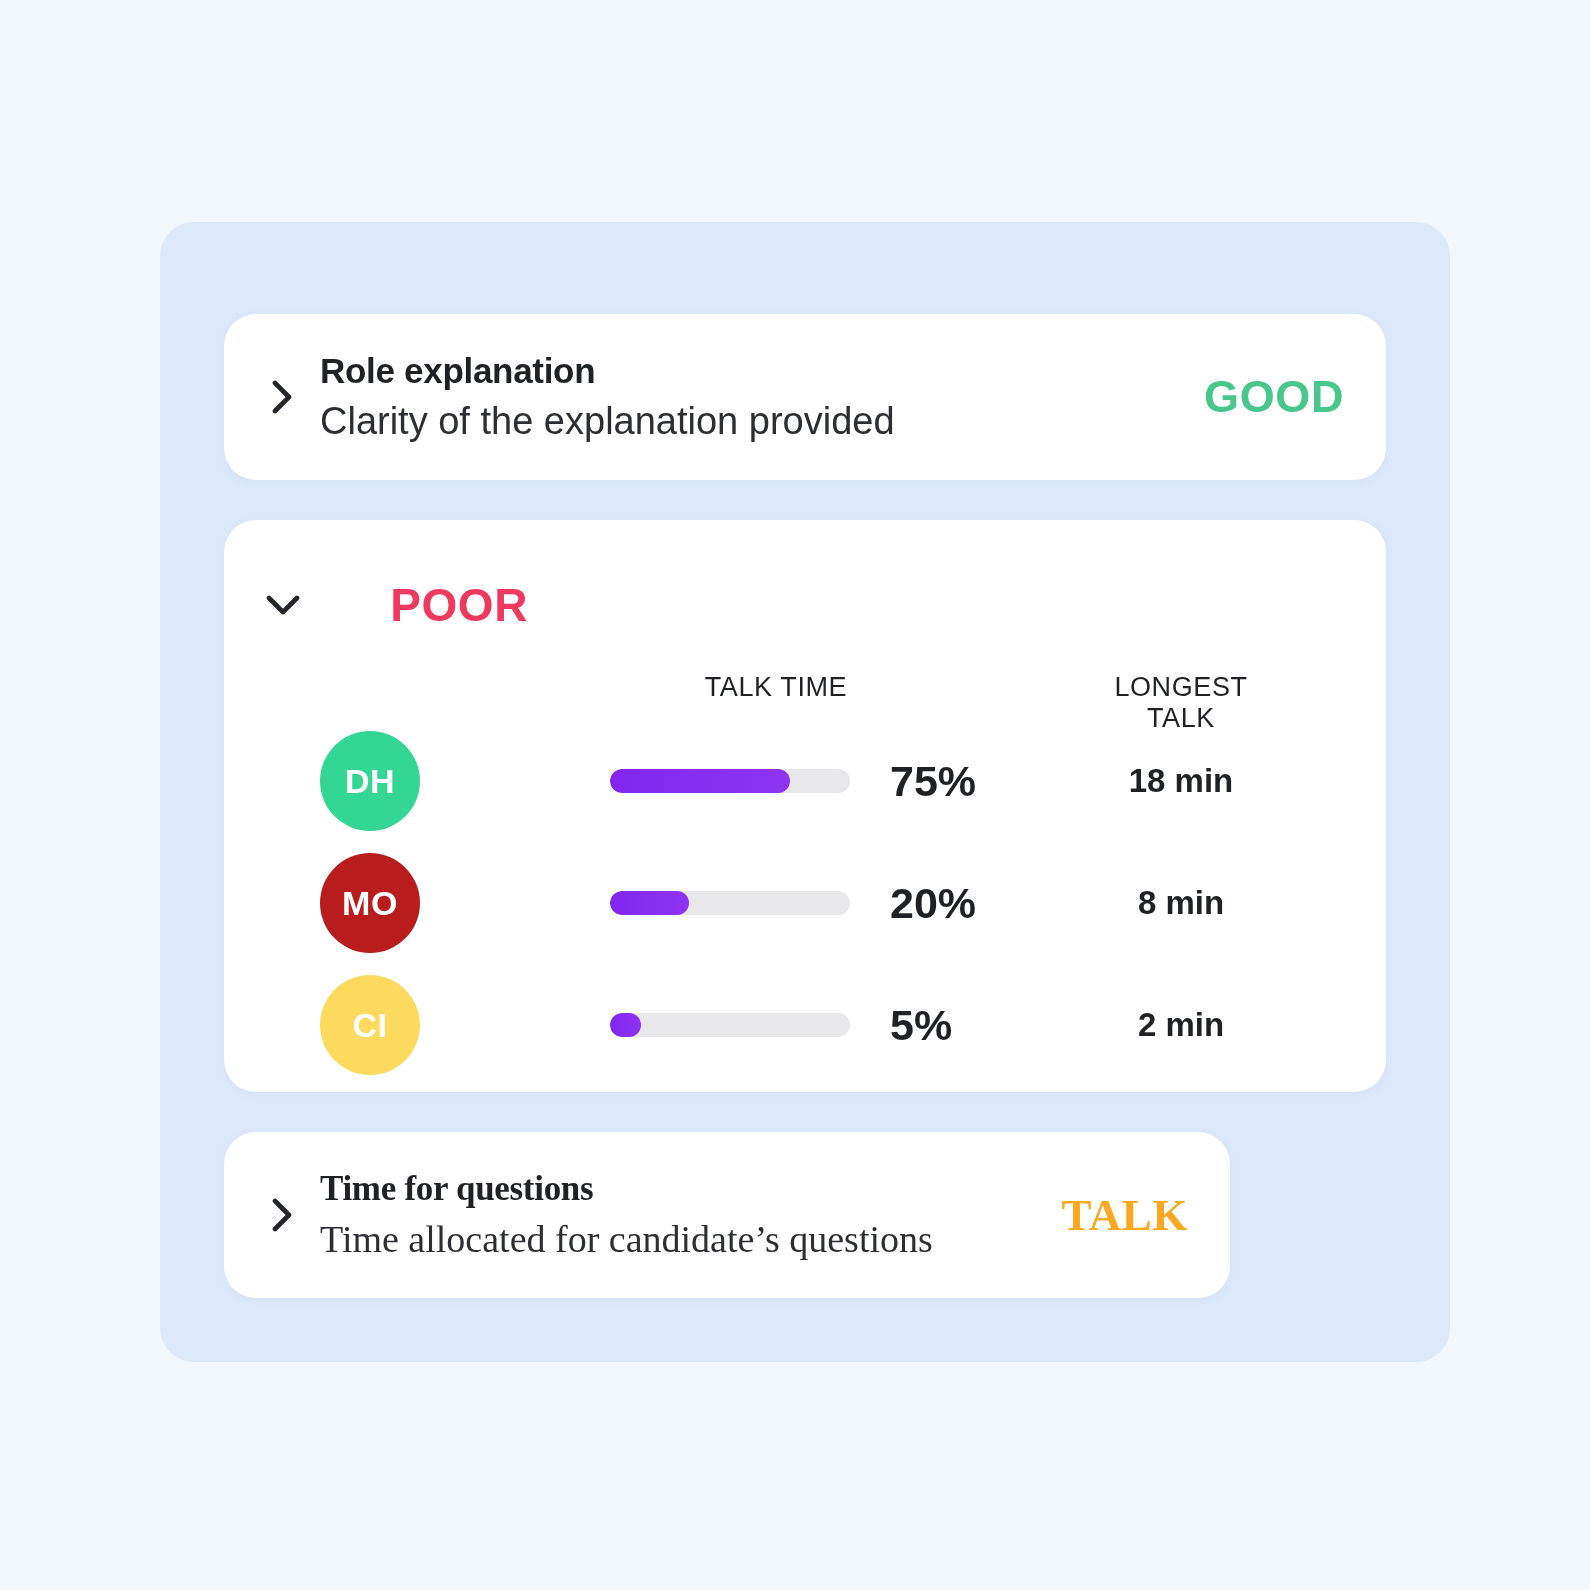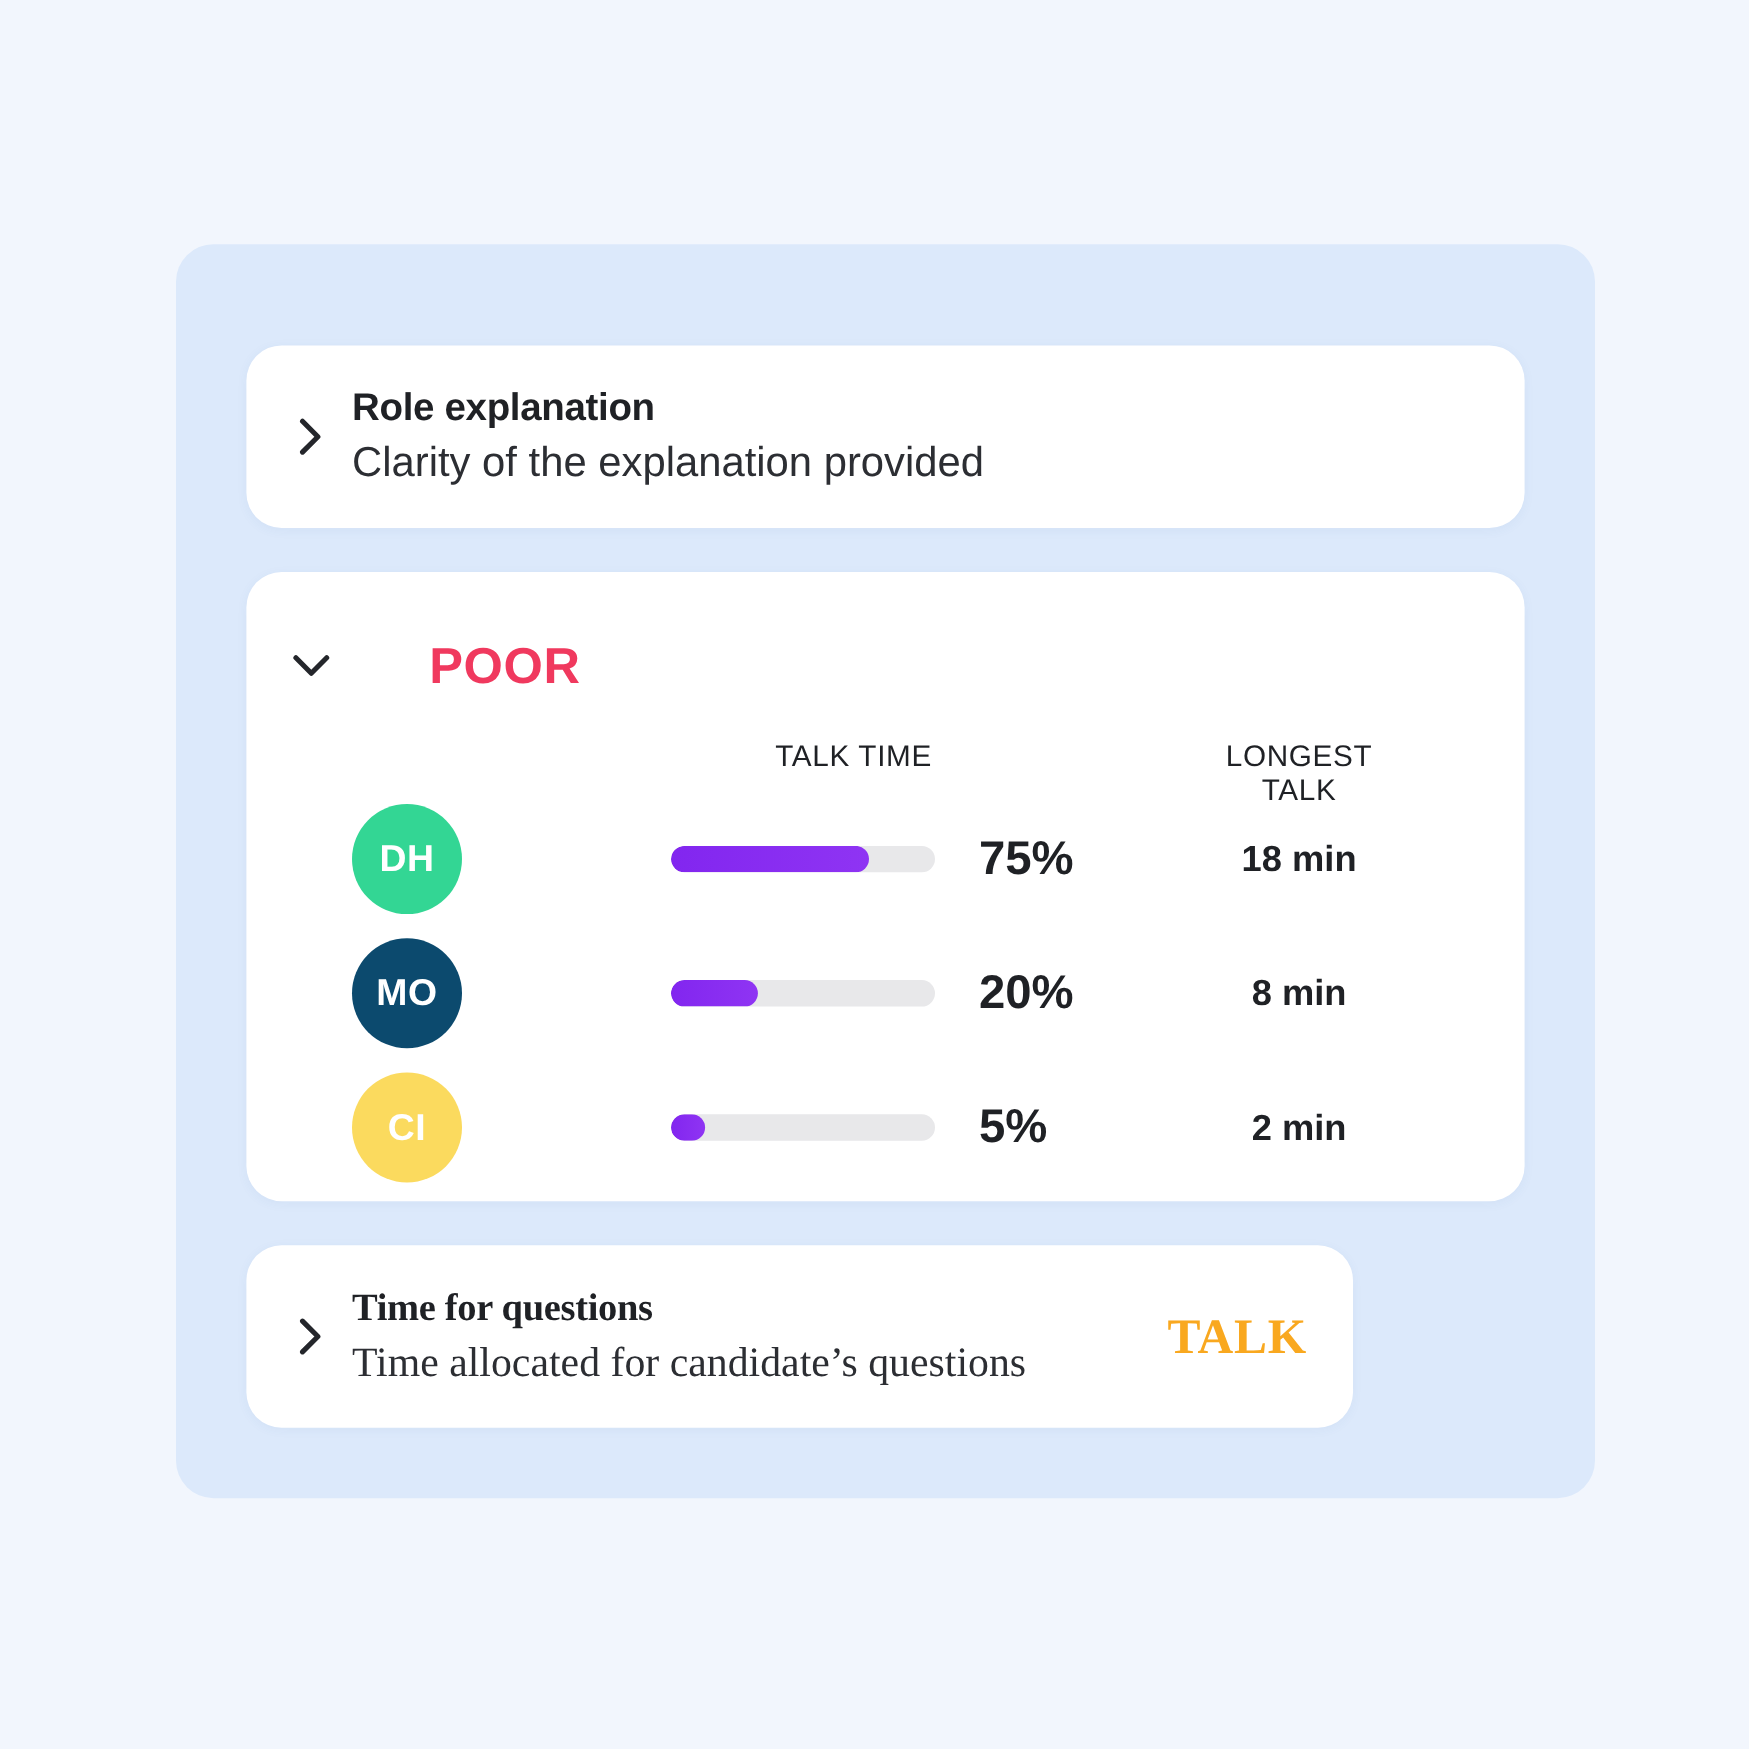--- a/index.html
+++ b/index.html
@@ -207,20 +207,21 @@
     <div class="row-head">
       <span class="chev">
         <svg width="22" height="34" viewBox="0 0 22 34" fill="none">
           <path d="M3 3 L17 17 L3 31" stroke="currentColor" stroke-width="4.6" stroke-linecap="round" stroke-linejoin="round"></path>
         </svg>
       </span>
       <div class="titleblock">
         <div class="sec-title">Role explanation</div>
         <div class="sec-sub">Clarity of the explanation provided</div>
       </div>
+      <div class="verdict good">GOOD</div>
     </div>
   </div>
 
   <div class="card card-middle">
 
     <div class="exp-head">
       <span class="chev">
         <svg width="34" height="22" viewBox="0 0 34 22" fill="none">
           <path d="M3 4 L17 18 L31 4" stroke="currentColor" stroke-width="4.6" stroke-linecap="round" stroke-linejoin="round"></path>
         </svg>
@@ -238,21 +239,21 @@
       <div class="srow">
         <div class="avatar" style="background: rgb(51, 214, 148);">DH</div>
         <div class="track">
           <div class="fill" style="width: 75%;"></div>
         </div>
         <div class="pct">75%</div>
         <div class="longest">18 min</div>
       </div>
 
       <div class="srow">
-        <div class="avatar" style="background: #0c4a6e;">MO</div>
+        <div class="avatar" style="background: #b91c1c;">MO</div>
         <div class="track">
           <div class="fill" style="width: 33%;"></div>
         </div>
         <div class="pct">20%</div>
         <div class="longest">8 min</div>
       </div>
 
       <div class="srow">
         <div class="avatar" style="background: rgb(251, 218, 94);">CI</div>
         <div class="track">

